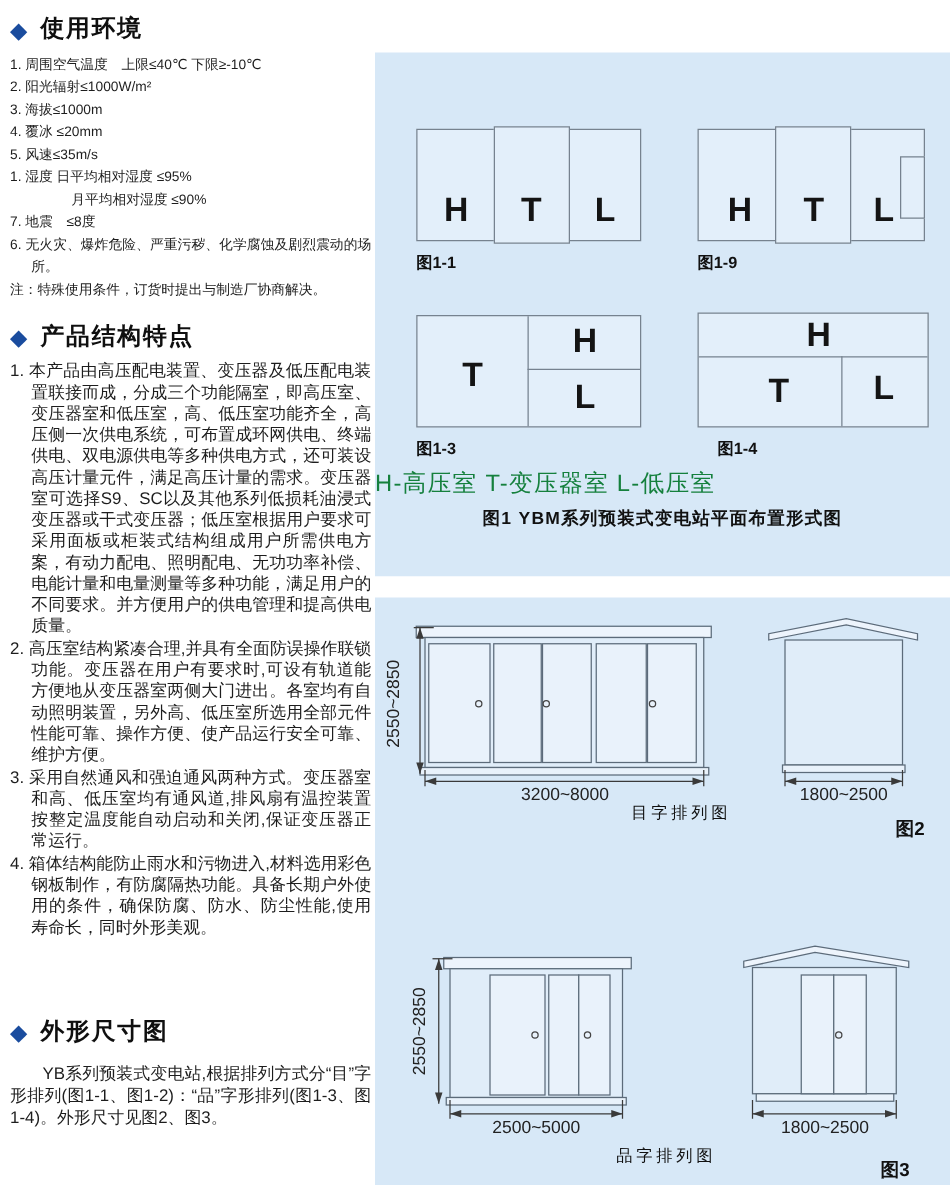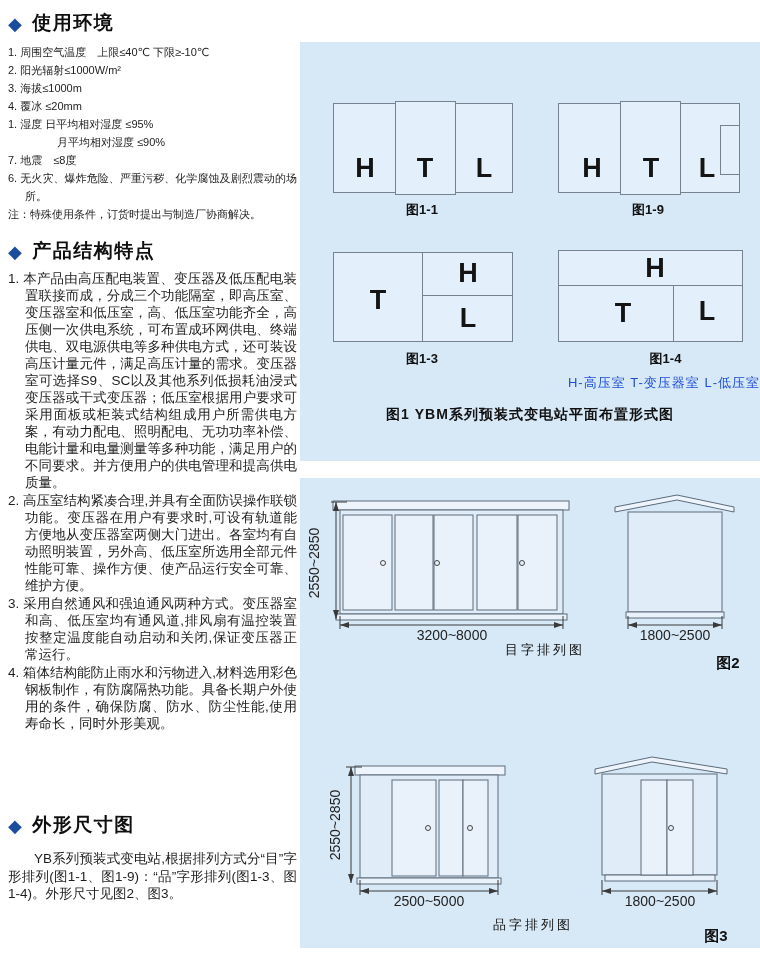--- a/index.html
+++ b/index.html
@@ -33,23 +33,23 @@
   .d3{left:33px;top:210px;width:178px;height:88px}
   .d4{left:258px;top:208px;width:183px;height:90px}
   .tbox{position:absolute;left:61px;top:-3px;width:59px;height:92px;border:1px solid #76828f;
         background:#e3effa;z-index:1}
   .srect{position:absolute;right:-1px;top:21px;width:18px;height:48px;border:1px solid #76828f;
          background:#e3effa;z-index:1}
   .vline{position:absolute;width:0;border-left:1px solid #76828f}
   .hline{position:absolute;height:0;border-top:1px solid #76828f}
   .rl{position:absolute;transform:translate(-50%,-50%);font-weight:bold;font-size:27px;
       color:#141414;z-index:2}
-  .fig-label{position:absolute;text-align:center;font-size:13px;font-weight:bold;color:#111}
-  .legend{position:absolute;left:0;width:100%;top:332px;text-align:right;font-size:13px;
-          color:#1d4ed8;letter-spacing:1px}
+  .fig-label{position:absolute;text-align:left;font-size:13px;font-weight:bold;color:#111}
+  .legend{position:absolute;left:0;width:100%;top:332px;text-align:left;font-size:19px;
+          color:#15803d;letter-spacing:1px}
   .fig1-title{position:absolute;left:0;width:100%;top:364px;text-align:center;font-size:14px;
               font-weight:bold;color:#111;letter-spacing:1px}
 
   
   .fig-svg{position:absolute;left:0;top:0;width:460px;height:470px}
   .shape{stroke:#5c6b7a;stroke-width:1;fill:#e9f2fb}
   .bodyfill{fill:#e0edf9}
   .rooffill{fill:#edf4fc}
   .dimline{stroke:#3a3a3a;stroke-width:1;fill:none}
   .arrow{fill:#3a3a3a;stroke:none}
@@ -67,20 +67,21 @@
     <div class="sec-head">
       <span class="diamond">◆</span>
       <span>使用环境</span>
     </div>
 
     <div class="env-list">
       <div class="li">1. 周围空气温度　上限≤40℃ 下限≥-10℃</div>
       <div class="li">2. 阳光辐射≤1000W/m²</div>
       <div class="li">3. 海拔≤1000m</div>
       <div class="li">4. 覆冰 ≤20mm</div>
+      <div class="li">5. 风速≤35m/s</div>
       <div class="li">1. 湿度 日平均相对湿度 ≤95%</div>
       <div class="li sub">月平均相对湿度 ≤90%</div>
       <div class="li">7. 地震　≤8度</div>
       <div class="li">6. 无火灾、爆炸危险、严重污秽、化学腐蚀及剧烈震动的场所。</div>
       <div class="li note">注：特殊使用条件，订货时提出与制造厂协商解决。</div>
     </div>
 
     <div class="sec-head mt">
       <span class="diamond">◆</span>
       <span>产品结构特点</span>
@@ -92,21 +93,21 @@
       <div class="li">3. 采用自然通风和强迫通风两种方式。变压器室和高、低压室均有通风道,排风扇有温控装置按整定温度能自动启动和关闭,保证变压器正常运行。</div>
       <div class="li">4. 箱体结构能防止雨水和污物进入,材料选用彩色钢板制作，有防腐隔热功能。具备长期户外使用的条件，确保防腐、防水、防尘性能,使用寿命长，同时外形美观。</div>
     </div>
   </div>
 
   <div class="sec3">
     <div class="sec-head">
       <span class="diamond">◆</span>
       <span>外形尺寸图</span>
     </div>
-    <p>YB系列预装式变电站,根据排列方式分“目”字形排列(图1-1、图1-9)：“品”字形排列(图1-3、图1-4)。外形尺寸见图2、图3。</p>
+    <p>YB系列预装式变电站,根据排列方式分“目”字形排列(图1-1、图1-2)：“品”字形排列(图1-3、图1-4)。外形尺寸见图2、图3。</p>
   </div>
 
   <div class="panel panel1">
 
     <div class="diag d1">
       <div class="tbox"></div>
       <span class="rl" style="left:31px;top:64px">H</span>
       <span class="rl" style="left:91px;top:64px">T</span>
       <span class="rl" style="left:150px;top:64px">L</span>
     </div>

